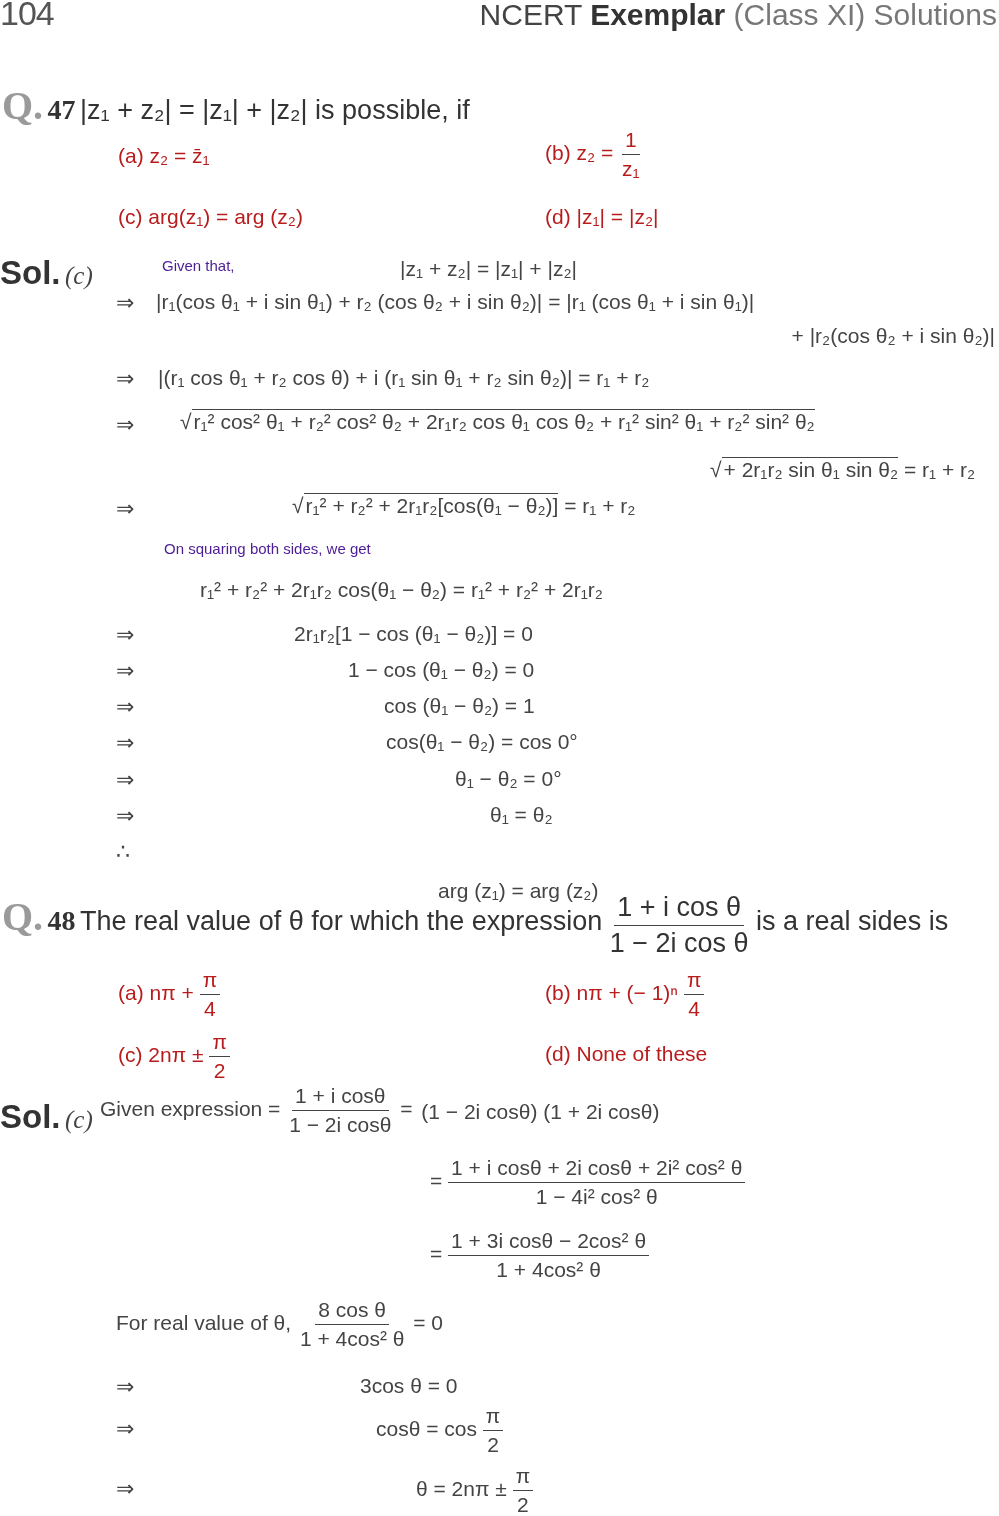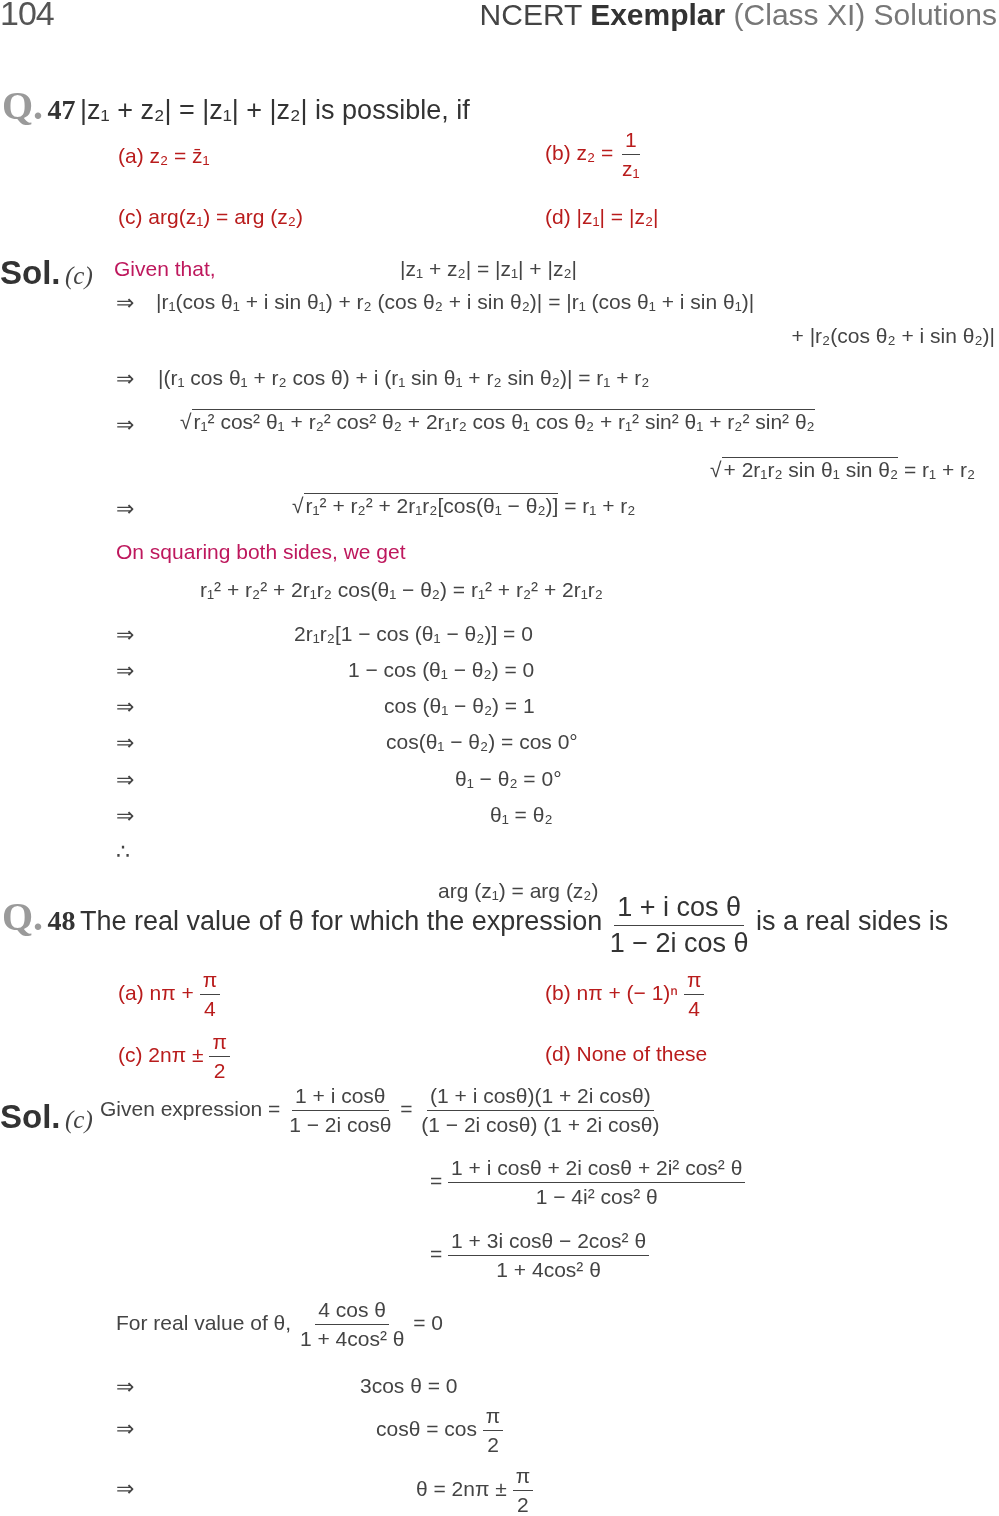--- a/index.html
+++ b/index.html
@@ -11,21 +11,21 @@
   .page-num { left: 0; top: -6px; font-size: 34px; color: #555; font-weight: 300; letter-spacing: -1px; }
   .running-head { right: 2px; top: -2px; font-size: 30px; color: #444; }
   .running-head .bold { font-weight: bold; color: #333; }
   .running-head .light { color: #777; }
   .qmark { font-family: "Liberation Serif", serif; font-weight: bold; font-size: 40px; color: #9a9a9a; }
   .qnum { font-family: "Liberation Serif", serif; font-weight: bold; font-size: 28px; color: #333; }
   .qtext { font-size: 27px; color: #333; }
   .opt { font-size: 21px; color: #b91c1c; }
   .sol-label { font-weight: bold; font-size: 33px; color: #333; }
   .sol-ans { font-family: "Liberation Serif", serif; font-style: italic; font-size: 25px; color: #444; }
-  .body-text { font-size: 21px; color: #be185d; }
+  .body-text { font-size: 15px; color: #4c1d95; margin-left: 48px; }
   .math { font-size: 21px; color: #444; }
   .arrow { font-size: 22px; color: #444; }
   .frac { display: inline-flex; flex-direction: column; align-items: center; vertical-align: middle; }
   .frac .num { border-bottom: 1.5px solid #444; padding: 0 3px 2px; }
   .frac .den { padding: 2px 3px 0; }
   .sqrt { border-top: 1.5px solid #444; padding-left: 2px; }
 </style>
 </head>
 <body>
 
@@ -126,42 +126,41 @@
   <span class="sol-ans">(c)</span>
 </div>
 <div class="abs math" style="left:100px;top:1084px;">
   <span>Given  expression =</span>
   <span class="frac">
       <span class="num">1 + i cosθ</span>
       <span class="den">1 − 2i cosθ</span>
     </span>
   <span>=</span>
   <span class="frac">
-      <span class="num">(1 + i cosθ)(1 + 2i cosθ)</span>
       <span class="den">(1 − 2i cosθ) (1 + 2i cosθ)</span>
     </span>
 </div>
 <div class="abs math" style="left:430px;top:1156px;">
   <span>=</span>
   <span class="frac">
       <span class="num">1 + i cosθ + 2i cosθ + 2i² cos² θ</span>
       <span class="den">1 − 4i² cos² θ</span>
     </span>
 </div>
 <div class="abs math" style="left:430px;top:1229px;">
   <span>=</span>
   <span class="frac">
       <span class="num">1 + 3i cosθ − 2cos² θ</span>
       <span class="den">1 + 4cos² θ</span>
     </span>
 </div>
 <div class="abs math" style="left:116px;top:1298px;">
   <span>For real value of θ,</span>
   <span class="frac">
-      <span class="num">4 cos θ</span>
+      <span class="num">8 cos θ</span>
       <span class="den">1 + 4cos² θ</span>
     </span>
   <span>= 0</span>
 </div>
 <div class="abs arrow" style="left:116px;top:1374px;">⇒</div>
 <div class="abs math" style="left:360px;top:1374px;">3cos θ = 0</div>
 <div class="abs arrow" style="left:116px;top:1416px;">⇒</div>
 <div class="abs math" style="left:376px;top:1404px;">
   <span>cosθ = cos</span>
   <span class="frac">

